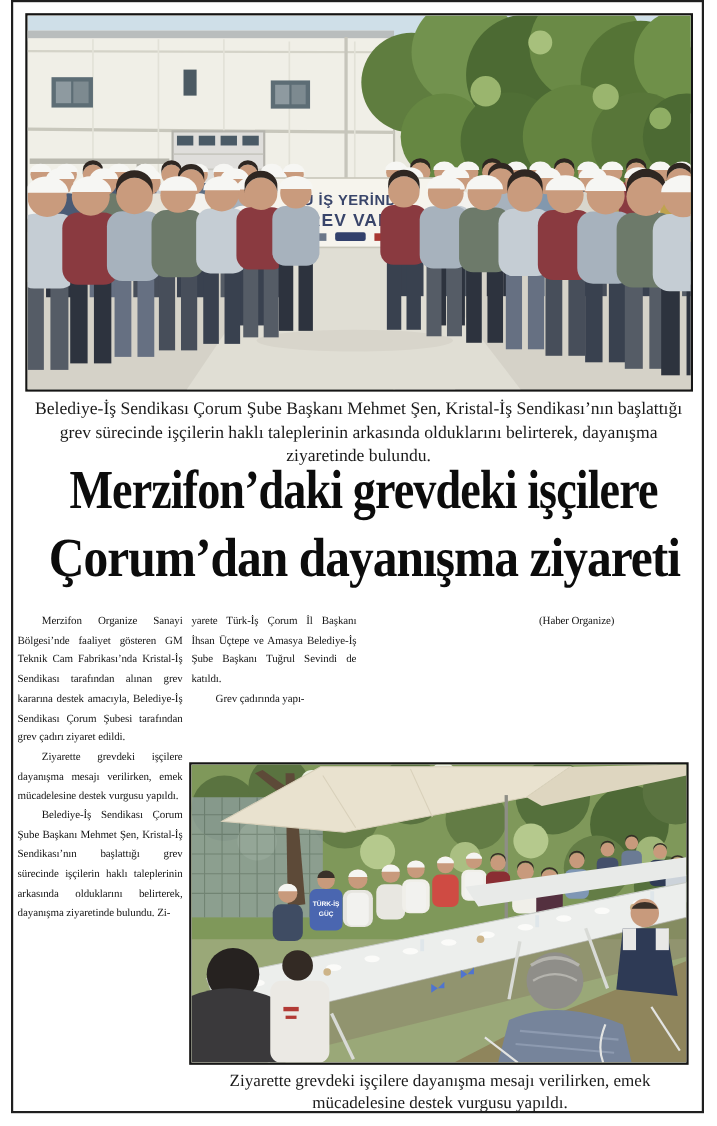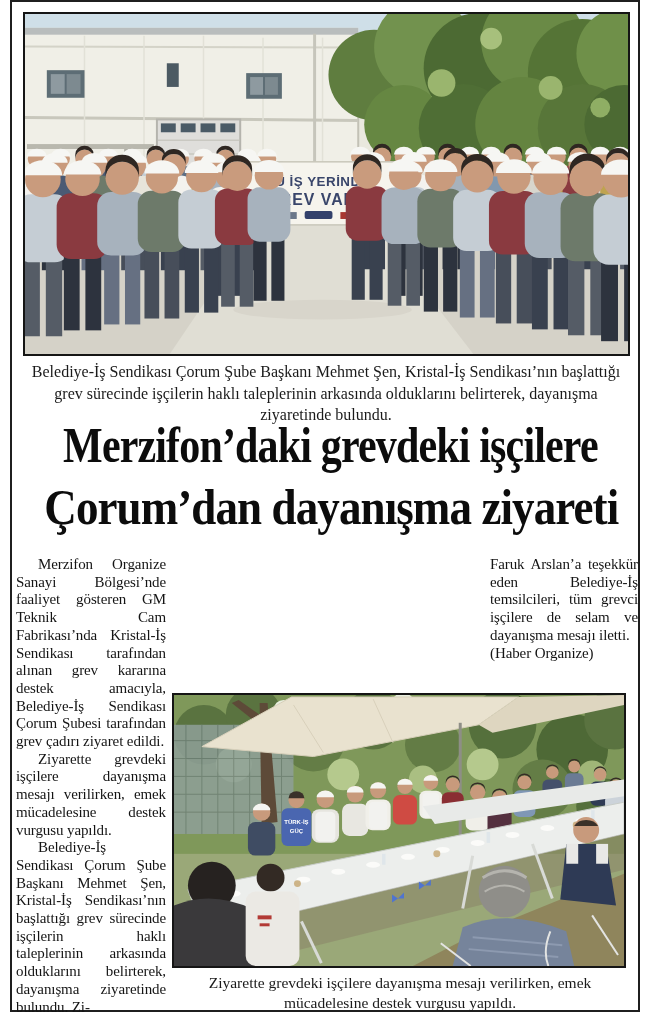--- a/index.html
+++ b/index.html
@@ -13,21 +13,21 @@
   .photo-top{left:23px;top:12px;width:607px;height:344px;}
   .photo-bottom{left:172px;top:693px;width:454px;height:275px;}
   .caption{position:absolute;text-align:center;font-size:16px;line-height:21.5px;color:#1a1a1a;}
   .caption-top{left:26px;top:361px;width:600px;}
   .caption-bottom{left:180px;top:973px;width:440px;font-size:15.5px;line-height:20px;}
   .headline{position:absolute;left:13px;top:414px;width:626px;margin:0;
             font-weight:bold;font-size:50px;line-height:62px;text-align:center;
             letter-spacing:-1px;color:#0c0c0c;}
   .hl{display:block;white-space:nowrap;transform:scaleX(0.84);transform-origin:50% 50%;}
   .hl2{transform:scaleX(0.90);}
-  .col{position:absolute;top:556px;width:150px;font-size:15px;line-height:17.7px;
+  .col{position:absolute;top:556px;width:150px;font-size:10px;line-height:17.7px;
        text-align:justify;letter-spacing:-0.1px;}
   .col p{margin:0;text-indent:22px;}
   .col p.noind{text-indent:0;}
   .col1{left:16px;max-height:458px;overflow:hidden;}
   .col2{left:174px;}
   .col3{left:332px;}
   .col4{left:490px;width:148px;}
 </style>
 </head>
 <body>
@@ -518,22 +518,25 @@
   <h1 class="headline">
     <span class="hl">Merzifon’daki grevdeki işçilere</span>
     <span class="hl hl2">Çorum’dan dayanışma ziyareti</span>
   </h1>
 
   <div class="col col1">
     <p>Merzifon Organize Sanayi Bölgesi’nde faaliyet gösteren GM Teknik Cam Fabrikası’nda Kristal-İş Sendikası tarafından alınan grev kararına destek amacıyla, Belediye-İş Sendikası Çorum Şubesi tarafından grev çadırı ziyaret edildi.</p>
     <p>Ziyarette grevdeki işçilere dayanışma mesajı verilirken, emek mücadelesine destek vurgusu yapıldı.</p>
     <p>Belediye-İş Sendikası Çorum Şube Başkanı Mehmet Şen, Kristal-İş Sendikası’nın başlattığı grev sürecinde işçilerin haklı taleplerinin arkasında olduklarını belirterek, dayanışma ziyaretinde bulundu. Zi-</p>
   </div>
+  <div class="col col2">
+    <p class="noind">yarete Türk-İş Çorum İl Başkanı İhsan Üçtepe ve Amasya Belediye-İş Şube Başkanı Tuğrul Sevindi de katıldı.</p>
+    <p>Grev çadırında yapı-</p>
+  </div>
   <div class="col col4">
-    <p class="noind">Faruk Arslan’a teşekkür eden Belediye-İş temsilcileri, tüm grevci işçilere de selam ve dayanışma mesajı iletti.</p>
     <p class="noind">(Haber Organize)</p>
   </div>
 
   <figure class="photo photo-bottom">
     <svg viewBox="0 0 452 273" preserveAspectRatio="none">
       <rect width="452" height="273" fill="#9aa878"></rect>
       <rect x="0" y="0" width="452" height="160" fill="#7f985a"></rect>
       <g>
         <circle cx="30" cy="40" r="30" fill="#5a7340"></circle>
           <circle cx="80" cy="20" r="28" fill="#5a7340"></circle>

